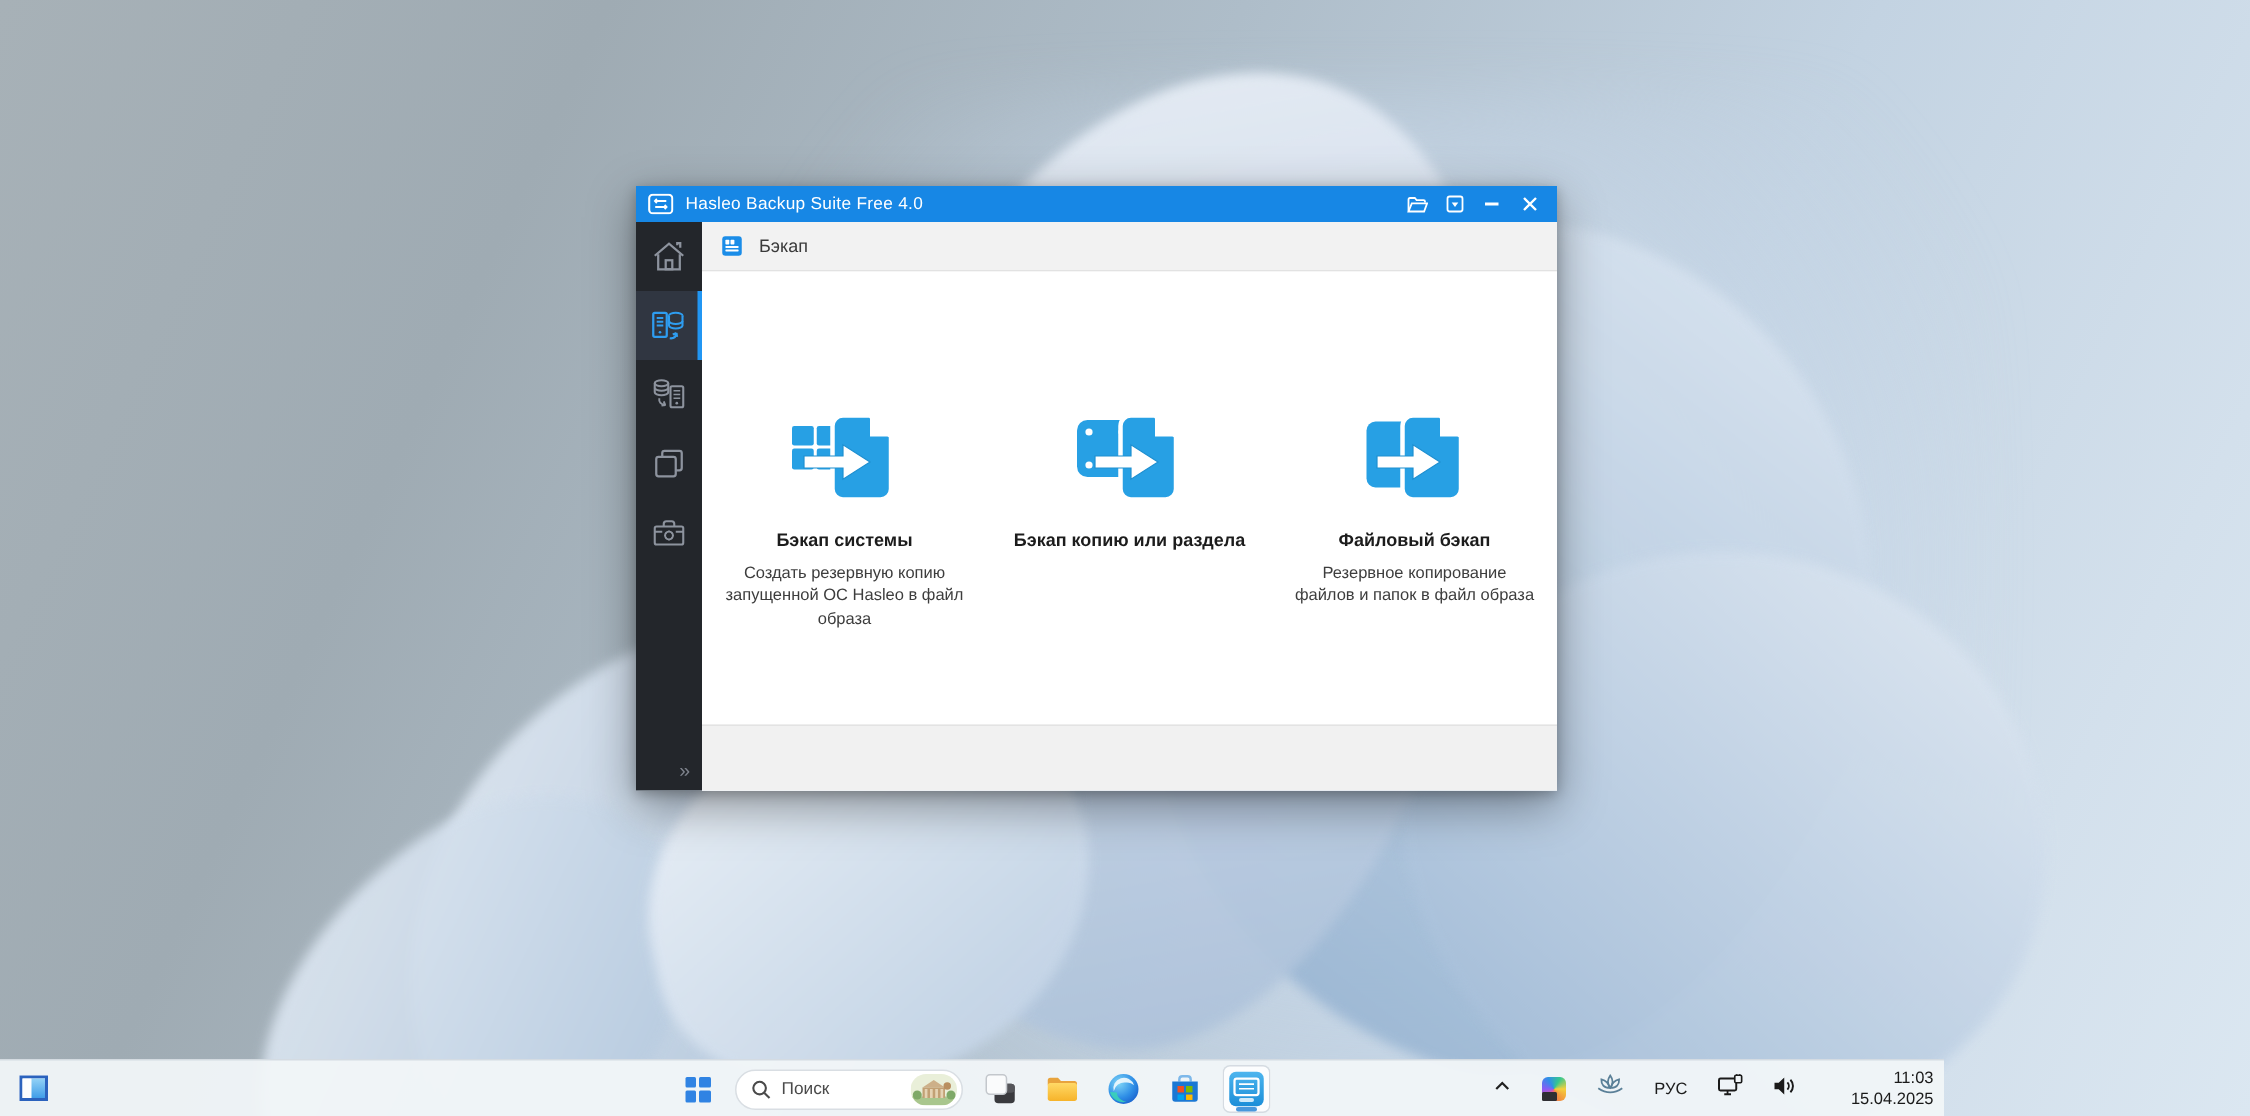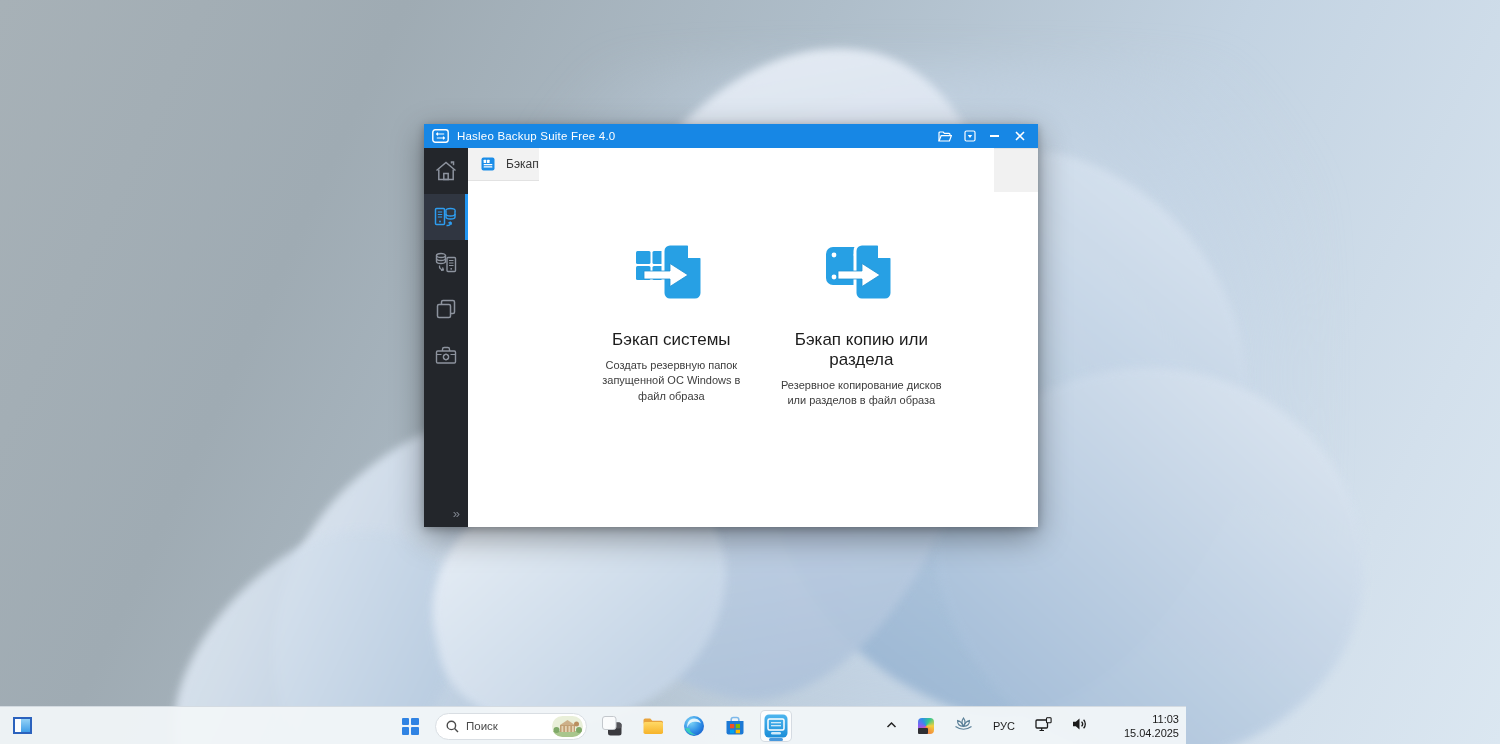--- a/index.html
+++ b/index.html
@@ -41,33 +41,33 @@
   .tb-spacer { flex:1; }
   .cap-btn { width:25px; height:24px; display:flex; align-items:center; justify-content:center; cursor:default; }
   .min-bar { width:9px; height:2px; background:#fff; }
 
   .win-body { flex:1; display:flex; min-height:0; }
   .sidebar { width:44px; background:#23262b; position:relative; flex:0 0 44px; }
   .side-item { height:46px; display:flex; align-items:center; justify-content:center; }
   .side-item.active { background:#303641; border-right:3px solid #2196f3; }
   .collapse-btn { position:absolute; bottom:4px; right:3px; color:#7e838d; font-size:13px; padding:2px 5px; }
 
-  .main { flex:1; display:flex; flex-direction:row; background:#fff; min-width:0; }
+  .main { flex:1; display:flex; flex-direction:column; background:#fff; min-width:0; }
   .main-header { height:33px; flex:0 0 33px; background:#f2f2f2; border-bottom:1px solid #e2e2e2;
      display:flex; align-items:center; padding-left:13px; gap:11px; }
   .main-header-title { font-size:12px; color:#3a3a3a; }
   .content { flex:1; display:flex; justify-content:center; gap:14px; padding-top:94px; background:#fff; }
   .option { width:176px; text-align:center; }
   .option-icon { height:64px; display:flex; justify-content:center; align-items:flex-start; }
-  .option-title { font-size:17px; font-weight:normal; color:#1c1c1c; margin-top:24px; }
+  .option-title { font-size:12px; font-weight:bold; color:#1c1c1c; margin-top:14px; }
   .option-desc { font-size:11px; color:#3d3d3d; line-height:1.4; margin:8px auto 0; max-width:162px; }
   .win-footer { height:44px; flex:0 0 44px; background:#f1f1f1; border-top:1px solid #e3e3e3; }
 
   
-  .taskbar { position:absolute; left:0; bottom:0; width:1186px; height:38px;
+  .taskbar { position:absolute; left:0; bottom:0; width:1296px; height:38px;
      background:rgba(241,245,248,.95); border-top:1px solid rgba(208,216,223,.9); }
   .tb-corner { position:absolute; left:13px; top:10px; width:19px; height:17px;
      border:2px solid #2b62bd; background:#fff; display:flex; }
   .tb-corner .half-l { width:42%; background:#fcfdfe; }
   .tb-corner .half-r { flex:1; background:linear-gradient(180deg,#93d2f6 0%,#3f9de8 100%); }
   .tb-center { position:absolute; left:50%; top:0; height:38px; transform:translateX(-50%);
      display:flex; align-items:center; gap:9px; }
   .tb-btn { width:32px; height:32px; display:flex; align-items:center; justify-content:center; border-radius:5px; position:relative; }
   .tb-btn.active-app { background:rgba(255,255,255,.8); box-shadow:inset 0 0 0 1px rgba(180,192,202,.55); }
   .run-pill { position:absolute; bottom:1px; left:50%; transform:translateX(-50%); width:14px; height:3px; border-radius:2px; background:#4898dc; }
@@ -202,40 +202,51 @@
                 <rect x="0" y="9" width="14.5" height="13" rx="1.5" fill="#27a0e4"></rect>
                 <rect x="16.5" y="9" width="15.5" height="13" rx="1.5" fill="#27a0e4"></rect>
                 <rect x="0" y="24" width="14.5" height="14" rx="1.5" fill="#27a0e4"></rect>
                 <rect x="16.5" y="24" width="15.5" height="14" rx="1.5" fill="#27a0e4"></rect>
                 <path d="M34 2 H52 L66 16 V51 a7 7 0 0 1 -7 7 H34 a7 7 0 0 1 -7 -7 V9 a7 7 0 0 1 7 -7 Z" fill="#27a0e4" stroke="#fff" stroke-width="3"></path>
                 <path d="M52 2 L66 16 H52 Z" fill="#fff"></path>
                 <path d="M8 29 H34 V21.5 L52 33 L34 44.5 V37 H8 Z" fill="#fff" stroke="#1e8fd0" stroke-width="0.8"></path>
               </svg>
             </div>
             <div class="option-title">Бэкап системы</div>
-            <div class="option-desc">Создать резервную папок запущенной ОС Windows в файл образа</div>
+            <div class="option-desc">Создать резервную копию запущенной ОС Hasleo в файл образа</div>
           </div>
 
           <div class="option">
             <div class="option-icon">
               <svg width="70" height="62" viewBox="0 0 70 62">
                 <rect x="0" y="5" width="38" height="38" rx="7" fill="#27a0e4"></rect>
                 <circle cx="8" cy="13" r="2.4" fill="#fff"></circle>
                 <circle cx="30" cy="13" r="2.4" fill="#fff"></circle>
                 <circle cx="8" cy="35" r="2.4" fill="#fff"></circle>
                 <circle cx="30" cy="35" r="2.4" fill="#fff"></circle>
                 <path d="M36 2 H52 L66 16 V51 a7 7 0 0 1 -7 7 H36 a7 7 0 0 1 -7 -7 V9 a7 7 0 0 1 7 -7 Z" fill="#27a0e4" stroke="#fff" stroke-width="3"></path>
                 <path d="M52 2 L66 16 H52 Z" fill="#fff"></path>
                 <path d="M12 29 H36 V21.5 L54 33 L36 44.5 V37 H12 Z" fill="#fff" stroke="#1e8fd0" stroke-width="0.8"></path>
               </svg>
             </div>
             <div class="option-title">Бэкап копию или раздела</div>
-            <div class="option-desc">Резервное копирование дисков или разделов в файл образа</div>
           </div>
 
+          <div class="option">
+            <div class="option-icon">
+              <svg width="70" height="62" viewBox="0 0 70 62">
+                <path d="M9 6 H30 a6 6 0 0 1 6 6 V44 a6 6 0 0 1 -6 6 H9 a6 6 0 0 1 -6 -6 V12 a6 6 0 0 1 6 -6 Z" fill="#27a0e4"></path>
+                <path d="M34 2 H52 L66 16 V51 a7 7 0 0 1 -7 7 H34 a7 7 0 0 1 -7 -7 V9 a7 7 0 0 1 7 -7 Z" fill="#27a0e4" stroke="#fff" stroke-width="3"></path>
+                <path d="M52 2 L66 16 H52 Z" fill="#fff"></path>
+                <path d="M10 29 H34 V21.5 L52 33 L34 44.5 V37 H10 Z" fill="#fff" stroke="#1e8fd0" stroke-width="0.8"></path>
+              </svg>
+            </div>
+            <div class="option-title">Файловый бэкап</div>
+            <div class="option-desc">Резервное копирование файлов и папок в файл образа</div>
+          </div>
         </div>
 
         <div class="win-footer"></div>
       </div>
     </div>
   </div>
 
   <div class="taskbar">
     <div class="tb-corner">
       <div class="half-l"></div>

